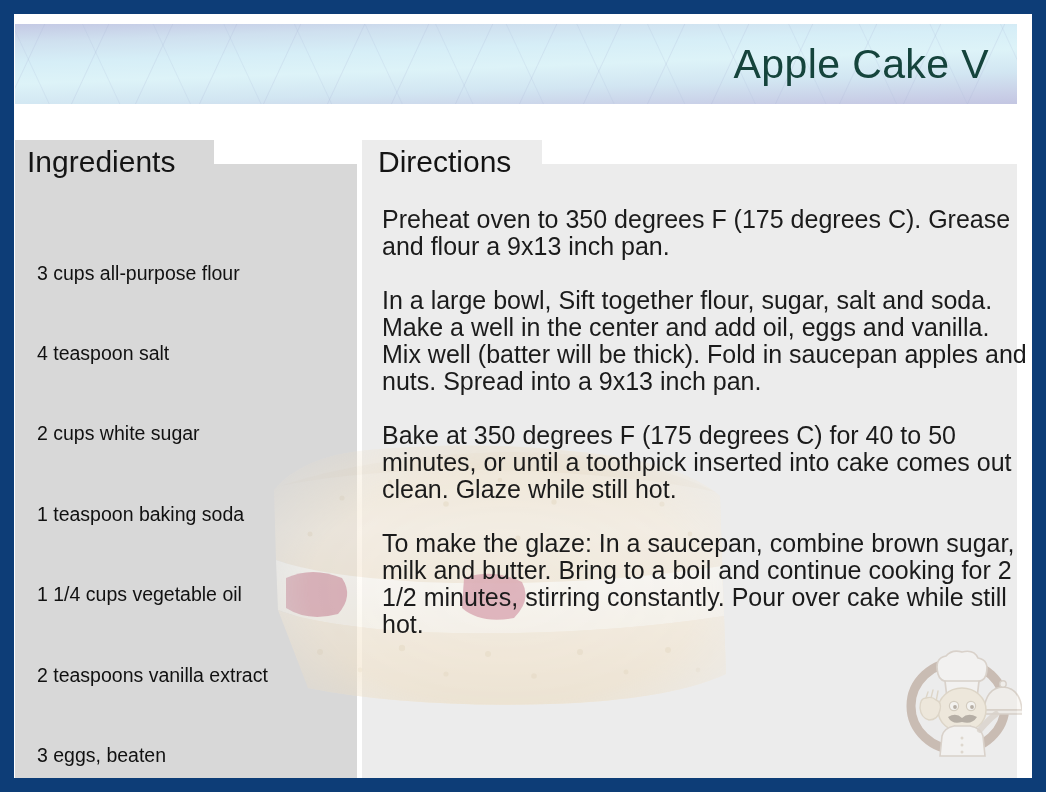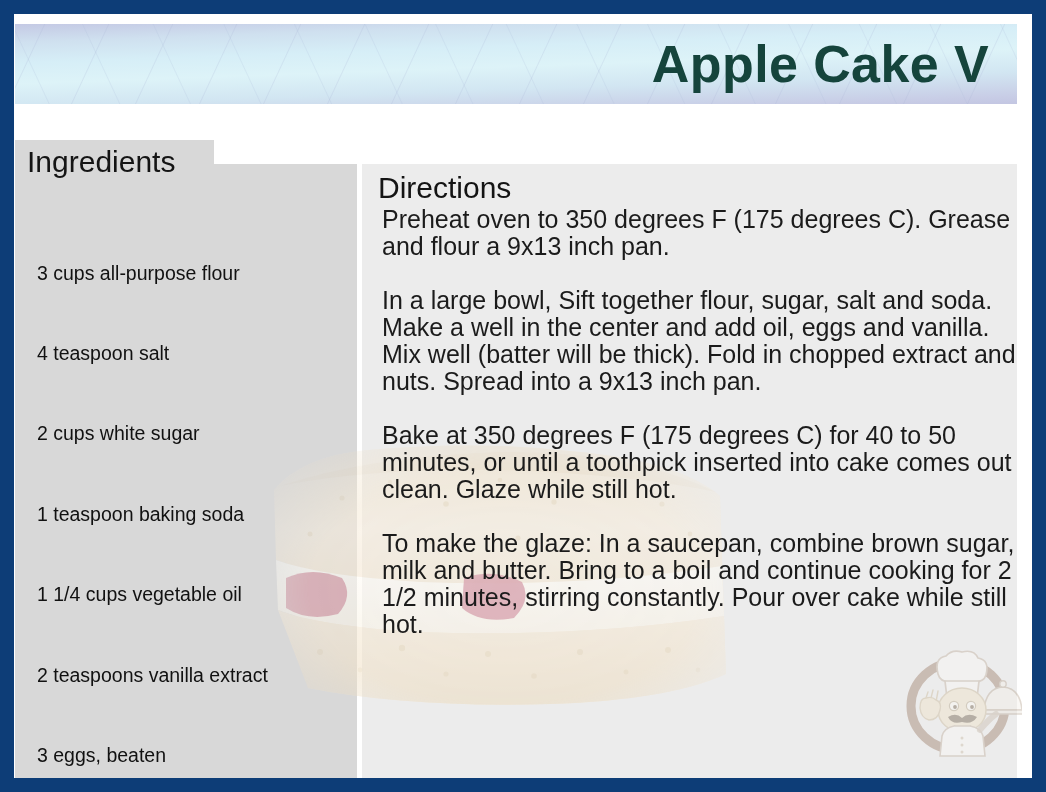--- a/index.html
+++ b/index.html
@@ -51,22 +51,22 @@
         #d2e6f2 72%,
         #c8cde6 93%,
         #c3c6e2 100%);
     overflow: hidden;
   }
   .banner-title {
     position: absolute;
     right: 28px;
     top: 50%;
     transform: translateY(-50%);
-    font-size: 52px;
-    font-weight: 700;
+    font-size: 41px;
+    font-weight: 400;
     color: #15443c;
     letter-spacing: 0.4px;
     white-space: nowrap;
     line-height: 1;
   }
 
   
   .col-ingredients {
     position: absolute;
     left: 1px;
@@ -113,21 +113,20 @@
     width: 199px;
     height: 44px;
   }
   .tab-directions {
     left: 348px;
     top: 126px;
     width: 180px;
     height: 44px;
     background: #ececec;
     padding-left: 16px;
-    margin-top: 26px;
   }
 
   
   .ingredients-list {
     position: absolute;
     left: 23px;
     top: 192px;
     width: 330px;
     font-size: 19.5px;
     line-height: 26.8px;
@@ -263,21 +262,21 @@
       
       
       
       
       
       
     </div>
 
     <div class="directions-body">
       <p class="dir-para">Preheat oven to 350 degrees F (175 degrees C). Grease and flour a 9x13 inch pan.</p>
-      <p class="dir-para">In a large bowl, Sift together flour, sugar, salt and soda. Make a well in the center and add oil, eggs and vanilla. Mix well (batter will be thick). Fold in chopped extract and nuts. Spread into a 9x13 inch pan.</p>
+      <p class="dir-para">In a large bowl, Sift together flour, sugar, salt and soda. Make a well in the center and add oil, eggs and vanilla. Mix well (batter will be thick). Fold in saucepan apples and nuts. Spread into a 9x13 inch pan.</p>
       <p class="dir-para">Bake at 350 degrees F (175 degrees C) for 40 to 50 minutes, or until a toothpick inserted into cake comes out clean. Glaze while still hot.</p>
       <p class="dir-para">To make the glaze:  In a saucepan, combine brown sugar, milk and butter. Bring to a boil and continue cooking for 2 1/2 minutes, stirring constantly. Pour over cake while still hot.</p>
     </div>
 
     <div class="chef-logo">
       <svg viewBox="0 0 122 118" width="122" height="118">
 
         <ellipse cx="58" cy="62" rx="47" ry="44" fill="none" stroke="#9b7b66" stroke-width="9"></ellipse>
 
         <g>

